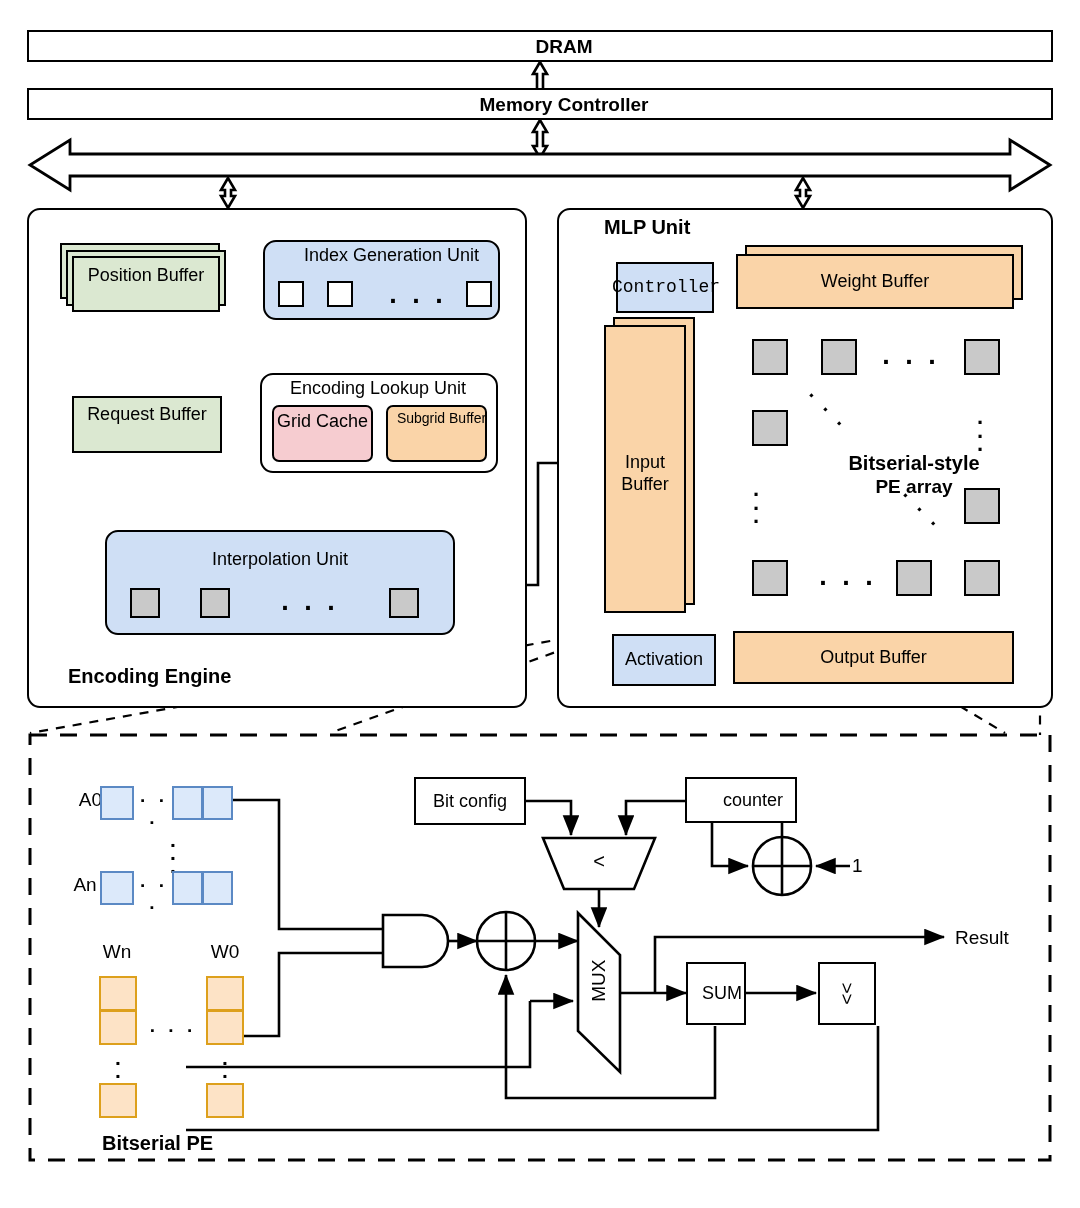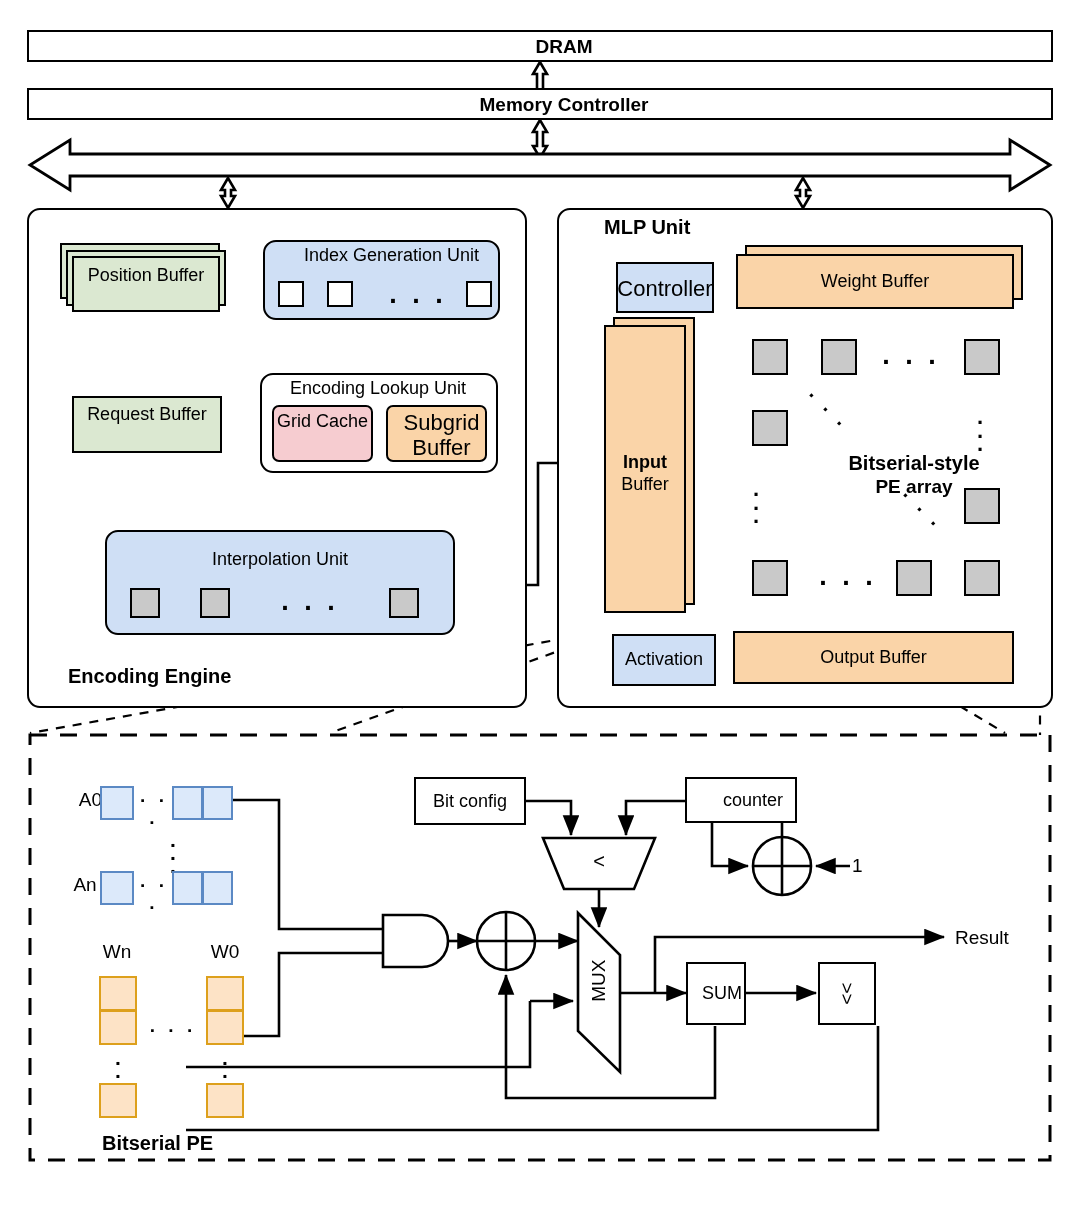--- a/index.html
+++ b/index.html
@@ -149,42 +149,42 @@
   <div class="dots" style="left:383px;top:279px;width:70px;text-align:center;">. . .</div>
 
   <div class="box green" style="left:72px;top:396px;width:150px;height:57px;"></div>
   <div class="lbl" style="left:72px;top:404px;width:150px;font-size:18px;">Request Buffer</div>
 
   <div class="box rnd" style="left:260px;top:373px;width:238px;height:100px;"></div>
   <div class="lbl" style="left:258px;top:378px;width:240px;font-size:18px;">Encoding Lookup Unit</div>
   <div class="box rnd-s pink" style="left:272px;top:405px;width:101px;height:57px;"></div>
   <div class="lbl" style="left:272px;top:411px;width:101px;font-size:18px;">Grid Cache</div>
   <div class="box rnd-s orange" style="left:386px;top:405px;width:101px;height:57px;"></div>
-  <div class="lbl" style="left:386px;top:411px;width:111px;font-size:22px;">Subgrid Buffer</div>
+  <div class="lbl" style="left:386px;top:411px;width:111px;font-size:14px;">Subgrid Buffer</div>
 
   <div class="box rnd blue" style="left:105px;top:530px;width:350px;height:105px;"></div>
   <div class="lbl" style="left:105px;top:549px;width:350px;font-size:18px;">Interpolation Unit</div>
   <div class="box grey" style="left:130px;top:588px;width:30px;height:30px;"></div>
   <div class="box grey" style="left:200px;top:588px;width:30px;height:30px;"></div>
   <div class="box grey" style="left:389px;top:588px;width:30px;height:30px;"></div>
   <div class="dots" style="left:270px;top:586px;width:80px;text-align:center;">. . .</div>
 
   <div class="box rnd" style="left:557px;top:208px;width:496px;height:500px;"></div>
   <div class="lbl bold" style="left:580px;top:216px;width:180px;text-align:left;font-size:20px;">MLP Unit</div>
 
   <div class="box blue" style="left:616px;top:262px;width:98px;height:51px;"></div>
-  <div class="lbl" style="left:612px;top:277px;width:106px;font-size:22px;">Controller</div>
+  <div class="lbl" style="left:612px;top:277px;width:106px;font-size:18px;font-family:Liberation Mono, monospace;">Controller</div>
 
   <div class="box orange" style="left:745px;top:245px;width:278px;height:55px;"></div>
   <div class="box orange" style="left:736px;top:254px;width:278px;height:55px;"></div>
   <div class="lbl" style="left:736px;top:271px;width:278px;font-size:18px;">Weight Buffer</div>
 
   <div class="box orange" style="left:613px;top:317px;width:82px;height:288px;"></div>
   <div class="box orange" style="left:604px;top:325px;width:82px;height:288px;"></div>
-  <div class="lbl" style="left:604px;top:452px;width:82px;font-size:18px;font-weight:bold;">Input</div>
+  <div class="lbl" style="left:604px;top:452px;width:82px;font-size:18px;">Input</div>
   <div class="lbl" style="left:604px;top:474px;width:82px;font-size:18px;">Buffer</div>
 
   <div class="box grey" style="left:752px;top:339px;width:36px;height:36px;"></div>
   <div class="box grey" style="left:821px;top:339px;width:36px;height:36px;"></div>
   <div class="box grey" style="left:964px;top:339px;width:36px;height:36px;"></div>
   <div class="dots" style="left:875px;top:340px;width:72px;text-align:center;">. . .</div>
 
   <div class="box grey" style="left:752px;top:410px;width:36px;height:36px;"></div>
   <div class="box grey" style="left:964px;top:488px;width:36px;height:36px;"></div>
 

